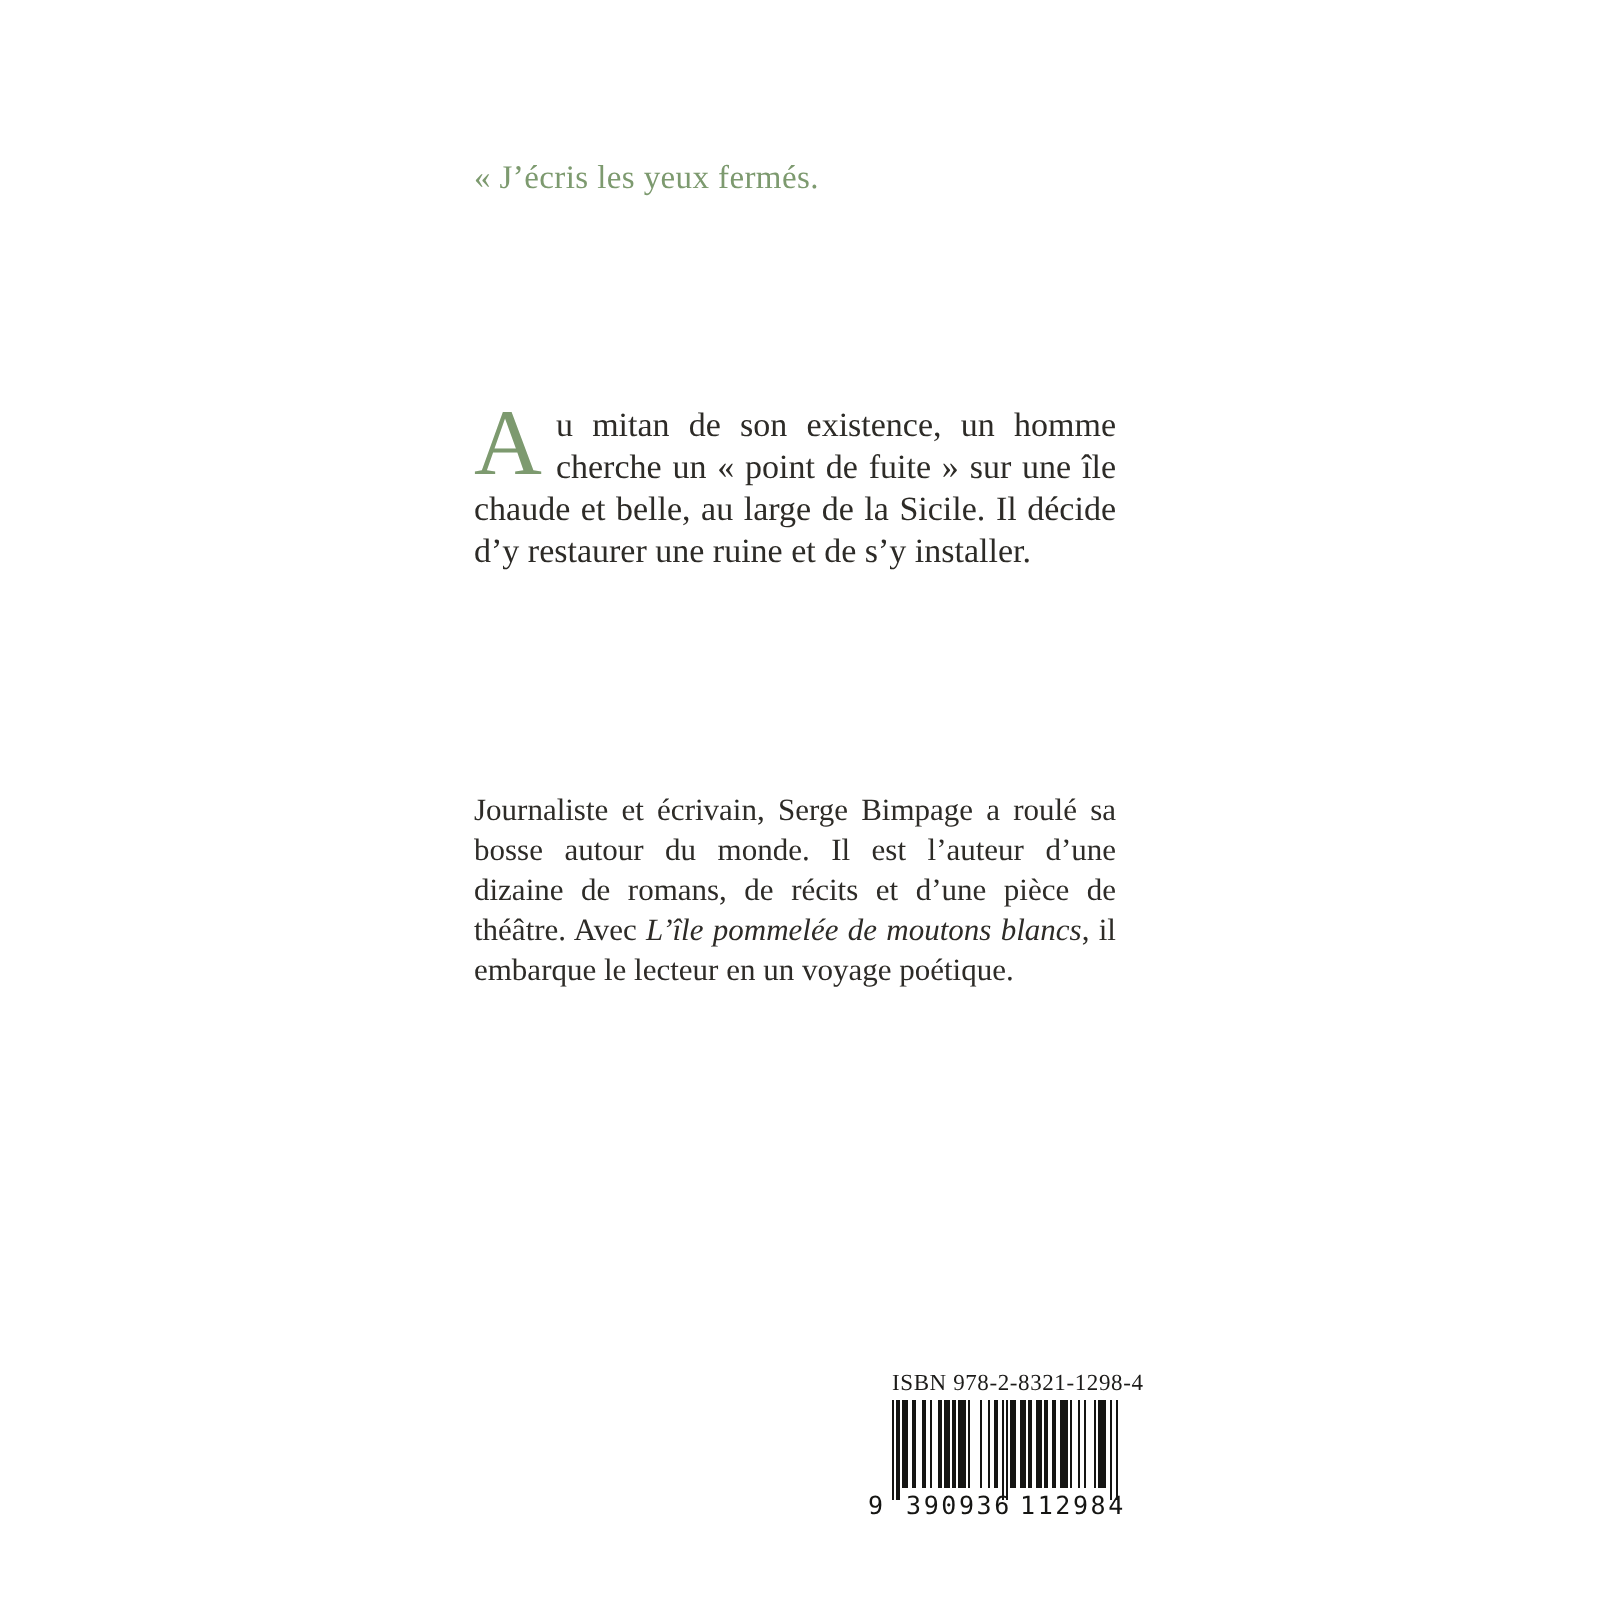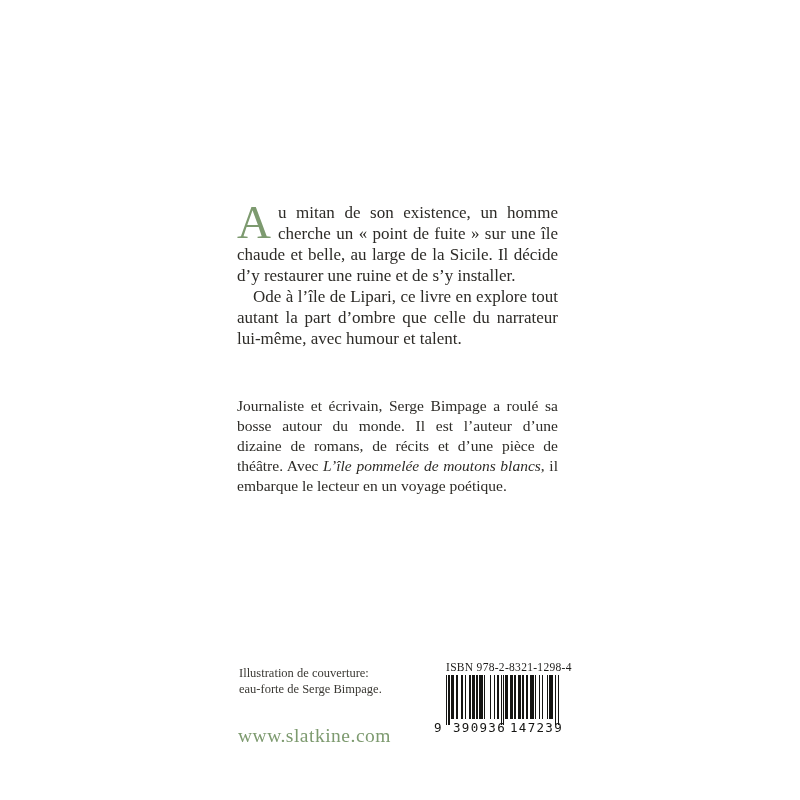--- a/index.html
+++ b/index.html
@@ -70,21 +70,21 @@
     position: absolute;
     left: 238px; top: 725px;
     font-size: 19.5px;
     letter-spacing: 0.5px;
     color: #7d9a6f;
   }
 
   
   .barcode {
     position: absolute;
-    left: 434px; top: 661px;
+    left: 434px; top: 686px;
     width: 128px;
   }
   .isbn-label {
     margin-left: 12px;
     width: 114px;
     text-align: center;
     font-size: 11.5px;
     letter-spacing: 0.3px;
     white-space: nowrap;
     color: #1c1b19;
@@ -111,35 +111,30 @@
   .dg-0 { left: 0; }
   .dg-1 { left: 19px; }
   .dg-2 { left: 76px; }
 </style>
 </head>
 <body>
 
 <div class="page">
 
   <div class="quote">
+    <div>« J’écris les yeux fermés.</div>
   </div>
 
   <div class="synopsis">
     <p><span class="dropcap">A</span><span>u mitan de son existence, un homme cherche un « point de fuite » sur une île chaude et belle, au large de la Sicile. Il décide d’y restaurer une ruine et de s’y installer.</span></p>
-    <p class="para-indent">Ode à l’île de Lipari, ce livre en explore tout autant la part d’ombre que celle du narrateur lui-même, avec humour et talent.</p>
   </div>
 
   <div class="bio"><span>Journaliste et écrivain, Serge Bimpage a roulé sa bosse autour du monde. Il est l’auteur d’une dizaine de romans, de récits et d’une pièce de théâtre. Avec </span><i>L’île pommelée de moutons blancs</i><span>, il embarque le lecteur en un voyage poétique.</span></div>
 
-  <div class="credit">
-    <div>Illustration de couverture:</div>
-    <div>eau-forte de Serge Bimpage.</div>
-  </div>
-
-  <div class="website">www.slatkine.com</div>
+
 
   <div class="barcode">
     <div class="isbn-label">ISBN 978-2-8321-1298-4</div>
     <div class="bars">
         <div class="bc-mod bar tall"></div>
         <div class="bc-mod tall"></div>
         <div class="bc-mod bar tall"></div>
         <div class="bc-mod"></div>
         <div class="bc-mod bar"></div>
         <div class="bc-mod bar"></div>
@@ -229,17 +224,17 @@
         <div class="bc-mod bar"></div>
         <div class="bc-mod"></div>
         <div class="bc-mod"></div>
         <div class="bc-mod bar tall"></div>
         <div class="bc-mod tall"></div>
         <div class="bc-mod bar tall"></div>
       </div>
     <div class="digits">
       <span class="digit-group dg-0">9</span>
       <span class="digit-group dg-1">390936</span>
-      <span class="digit-group dg-2">147239</span>
+      <span class="digit-group dg-2">112984</span>
     </div>
   </div>
 
 </div>
 
 </body></html>

